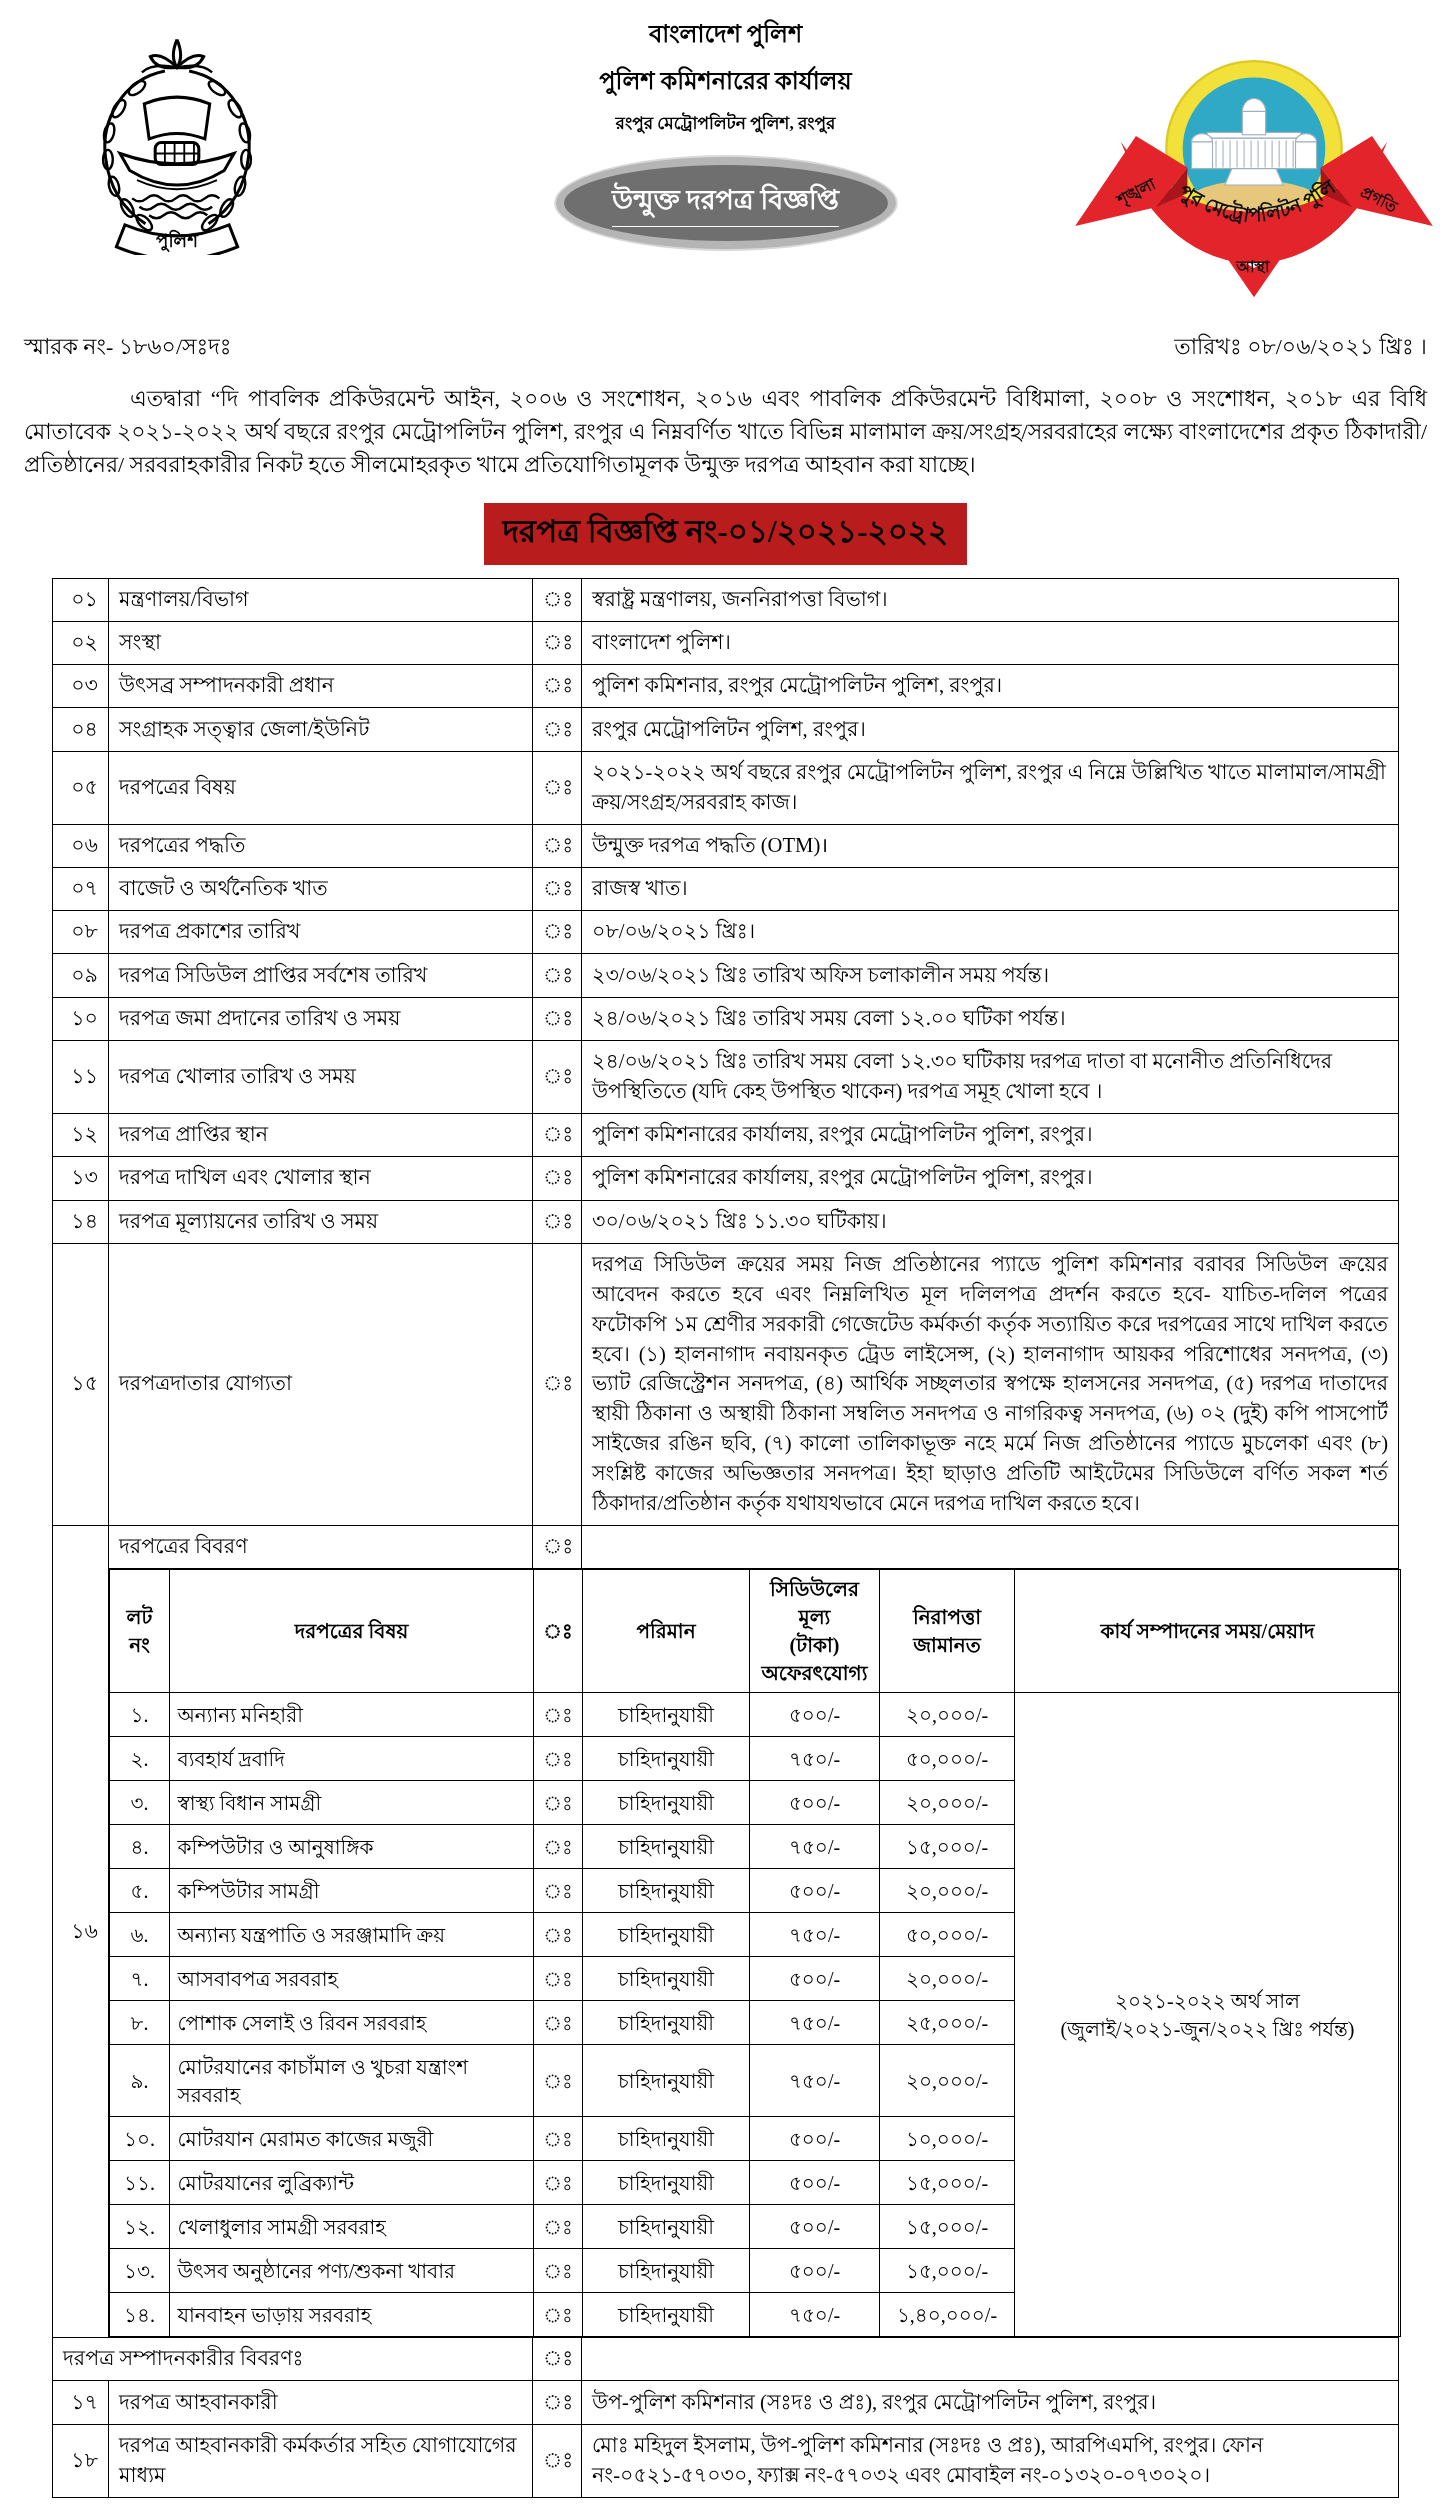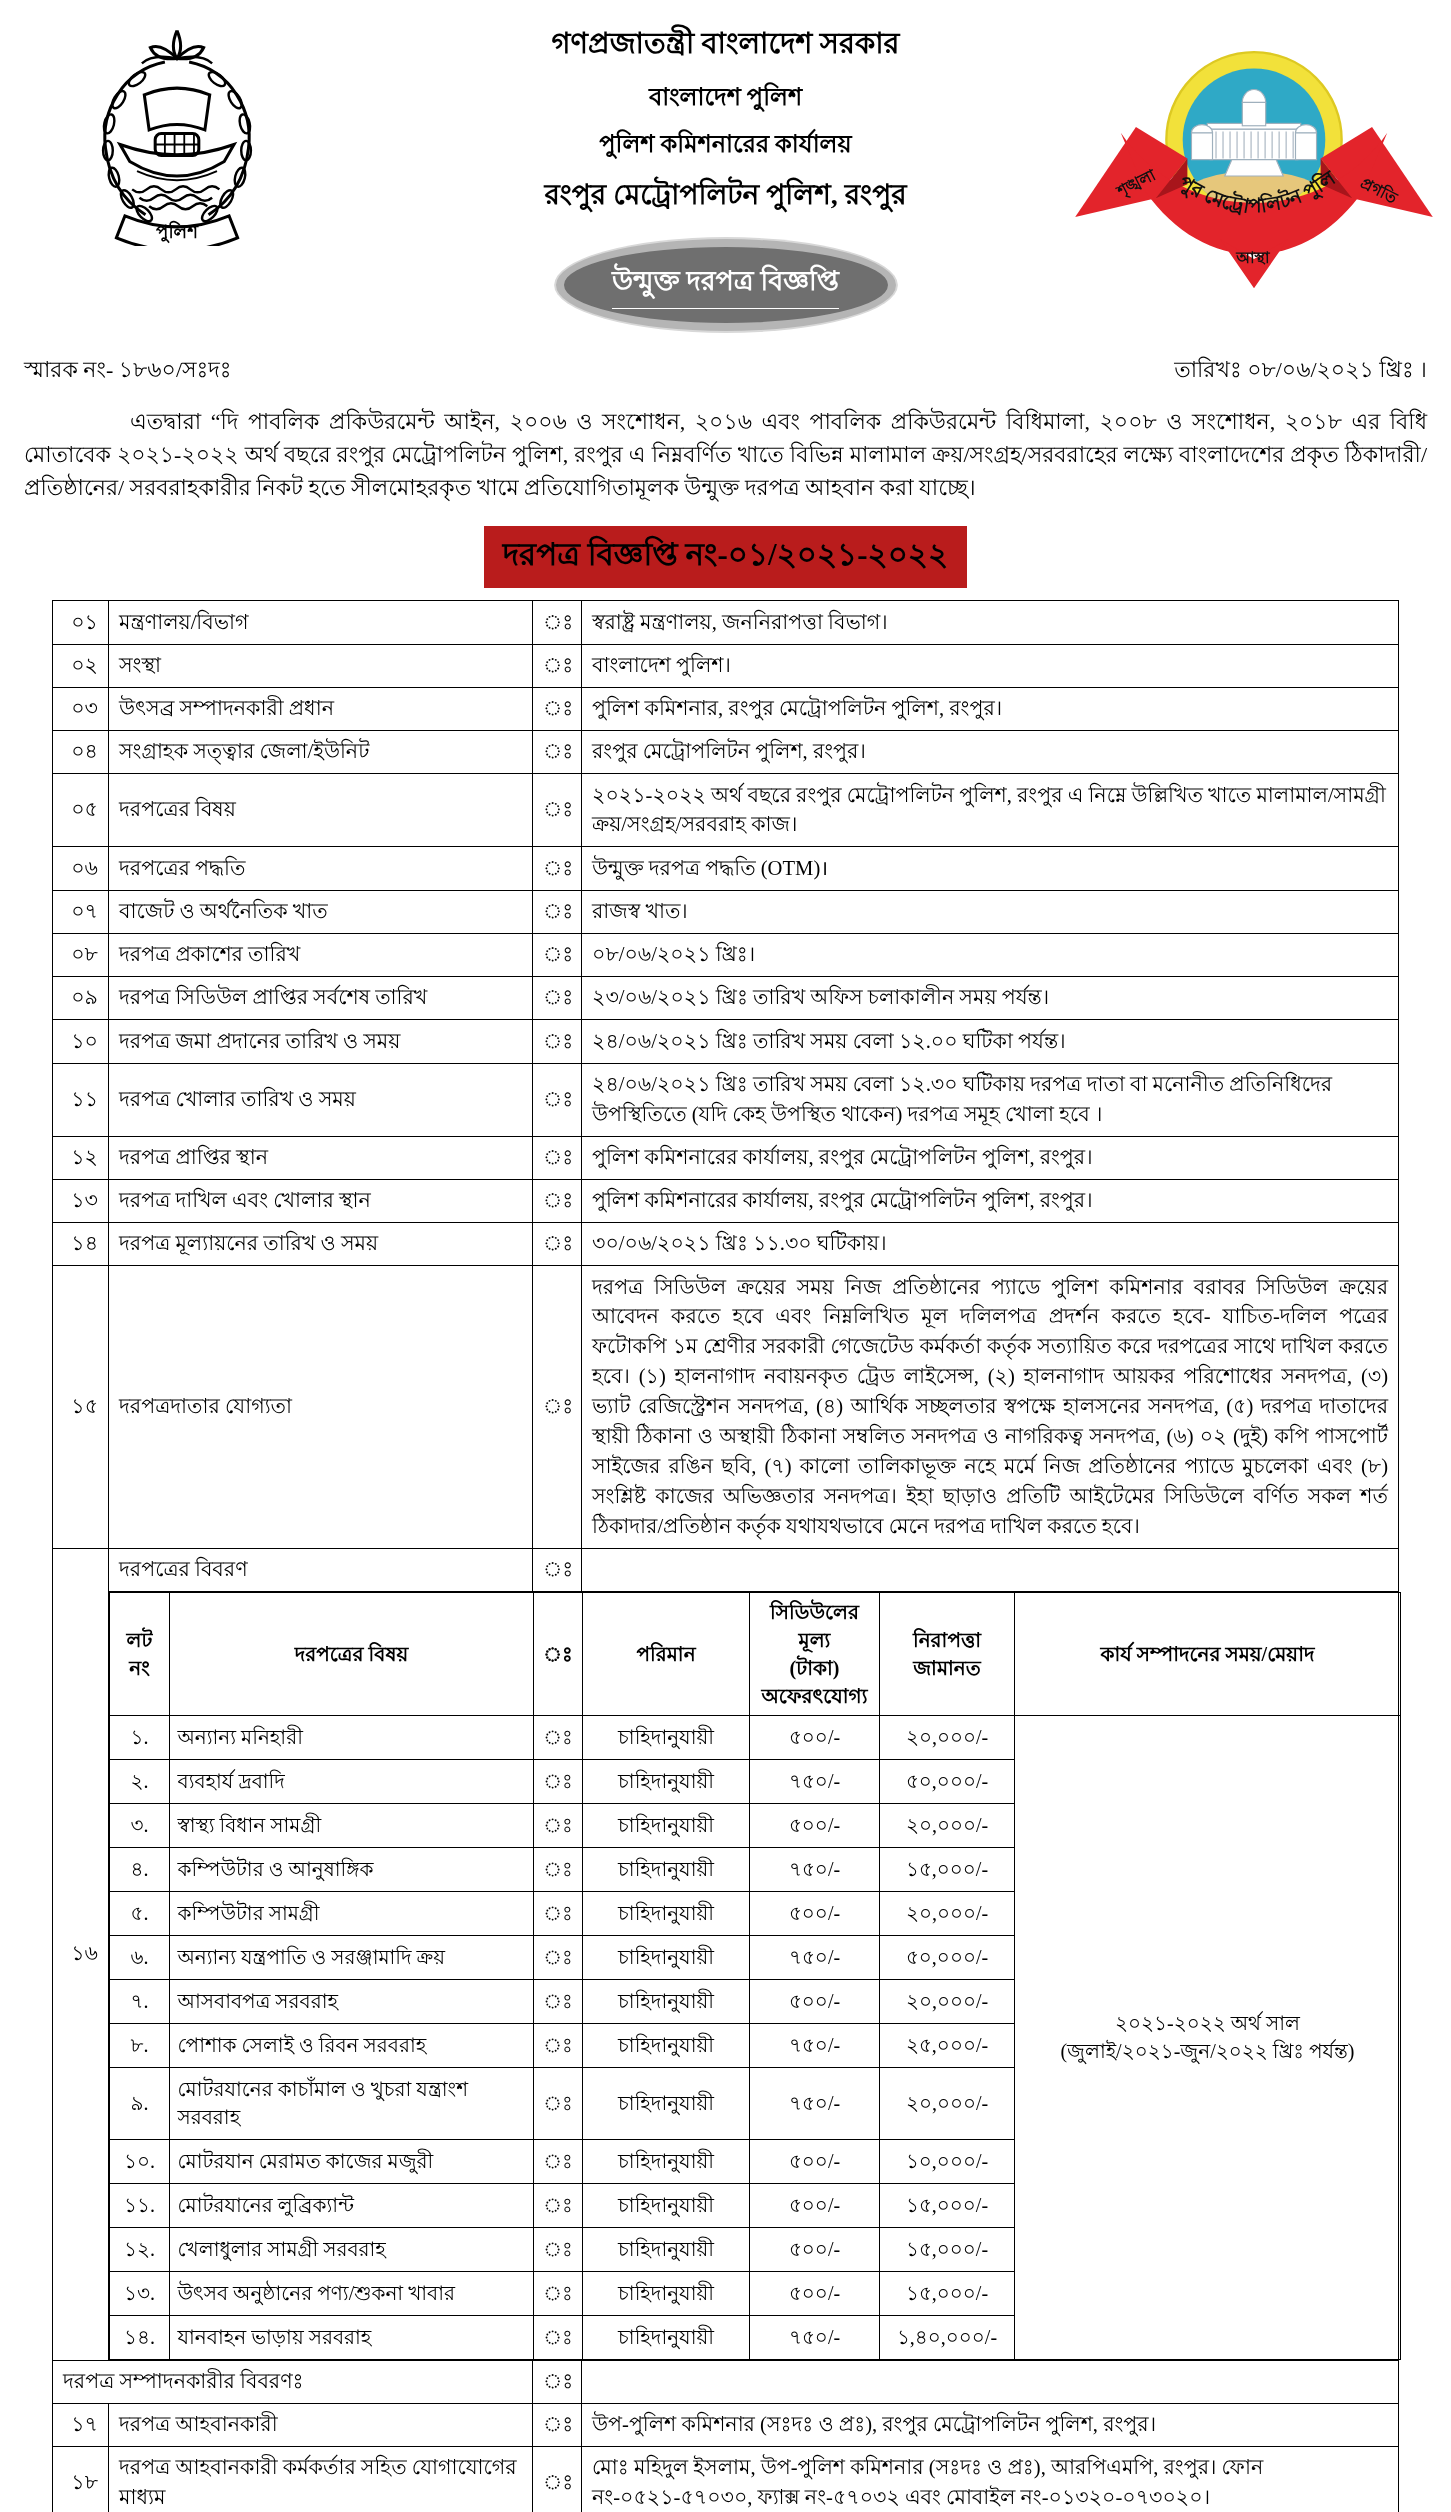--- a/index.html
+++ b/index.html
@@ -9,21 +9,21 @@
     color:#000;position:relative;
   }
   .page{position:relative;width:1451px;padding:6.2px 0 25px 0;}
 
   
   .hdr{position:relative;min-height:293px;}
   .hdr-center{width:718px;margin:0 auto;text-align:center;}
   .h-line1{font-size:29px;font-weight:bold;padding-top:13.7px;}
   .h-line2{font-size:24px;font-weight:bold;margin-top:8.7px;}
   .h-line3{font-size:24px;font-weight:bold;margin-top:7.5px;}
-  .h-line4{font-size:28px;font-weight:bold;margin-top:7.5px;}
+  .h-line4{font-size:17px;font-weight:bold;margin-top:7.5px;}
   .badge-wrap{margin-top:19px;display:flex;justify-content:center;}
   .badge{
     width:324px;height:76px;border-radius:50%;
     background:#6f6f6f;
     border:8.7px solid #b5b5b5;
     box-shadow:0 0 0 1.9px #d8d8d8;
     display:flex;align-items:center;justify-content:center;
   }
   .badge span{color:#fff;font-size:27px;font-weight:bold;border-bottom:1.9px solid #fff;padding-bottom:2.5px;}
   .logo-left{position:absolute;left:74px;top:20px;}
@@ -161,21 +161,20 @@
           <textPath href="#rpmp-arc" startOffset="50%" text-anchor="middle">রংপুর মেট্রোপলিটন পুলিশ</textPath>
         </text>
 
         <text x="92" y="268" font-size="27" font-weight="bold" fill="#111" transform="rotate(-27 92 268)">শৃঙ্খলা</text>
         <text x="318" y="380" font-size="27" font-weight="bold" fill="#111" text-anchor="middle">আস্থা</text>
         <text x="500" y="250" font-size="27" font-weight="bold" fill="#111" transform="rotate(27 500 250)">প্রগতি</text>
       </svg>
     </div>
 
     <div class="hdr-center">
-      <div class="h-line1">গণপ্রজাতন্ত্রী বাংলাদেশ সরকার</div>
       <div class="h-line2">বাংলাদেশ পুলিশ</div>
       <div class="h-line3">পুলিশ কমিশনারের কার্যালয়</div>
       <div class="h-line4">রংপুর মেট্রোপলিটন পুলিশ, রংপুর</div>
       <div class="badge-wrap">
         <div class="badge">
           <span>উন্মুক্ত দরপত্র বিজ্ঞপ্তি</span>
         </div>
       </div>
     </div>
   </div>

